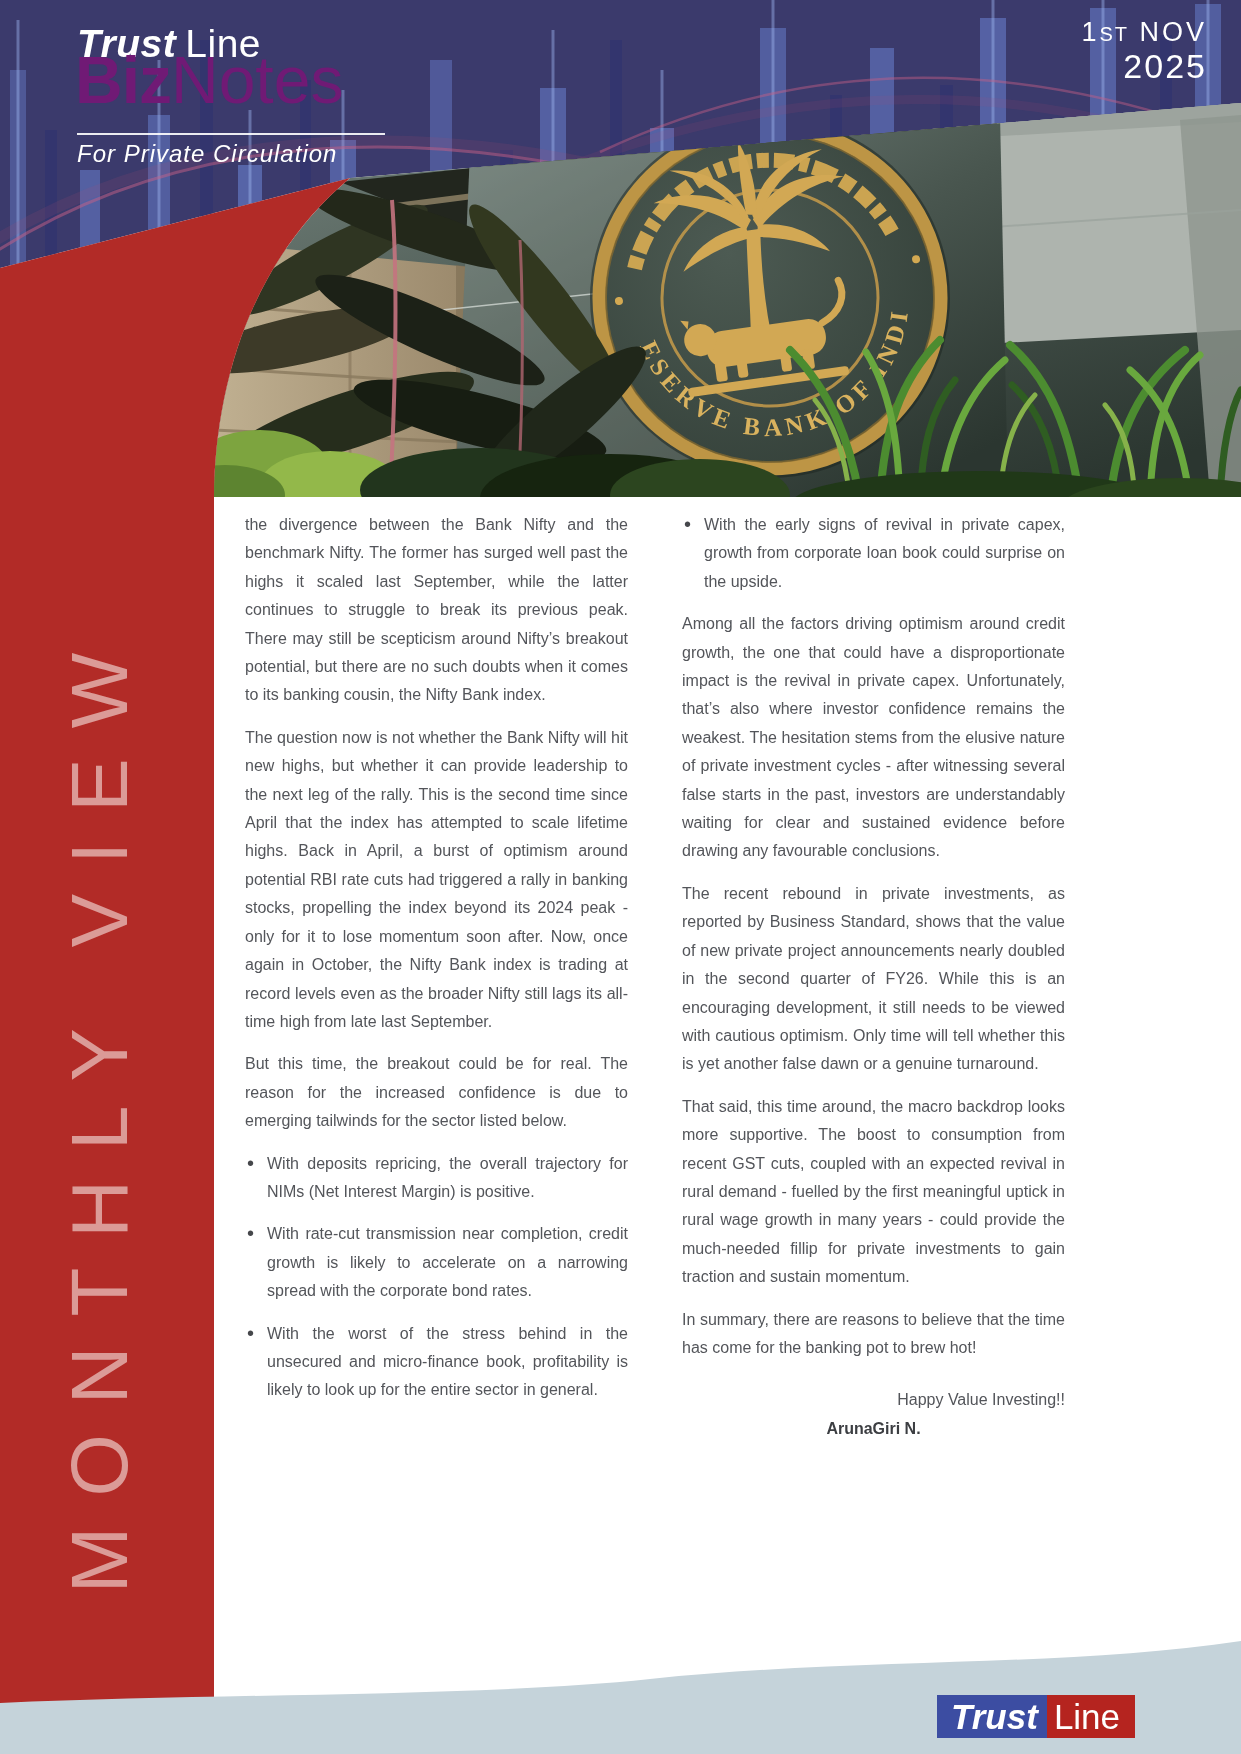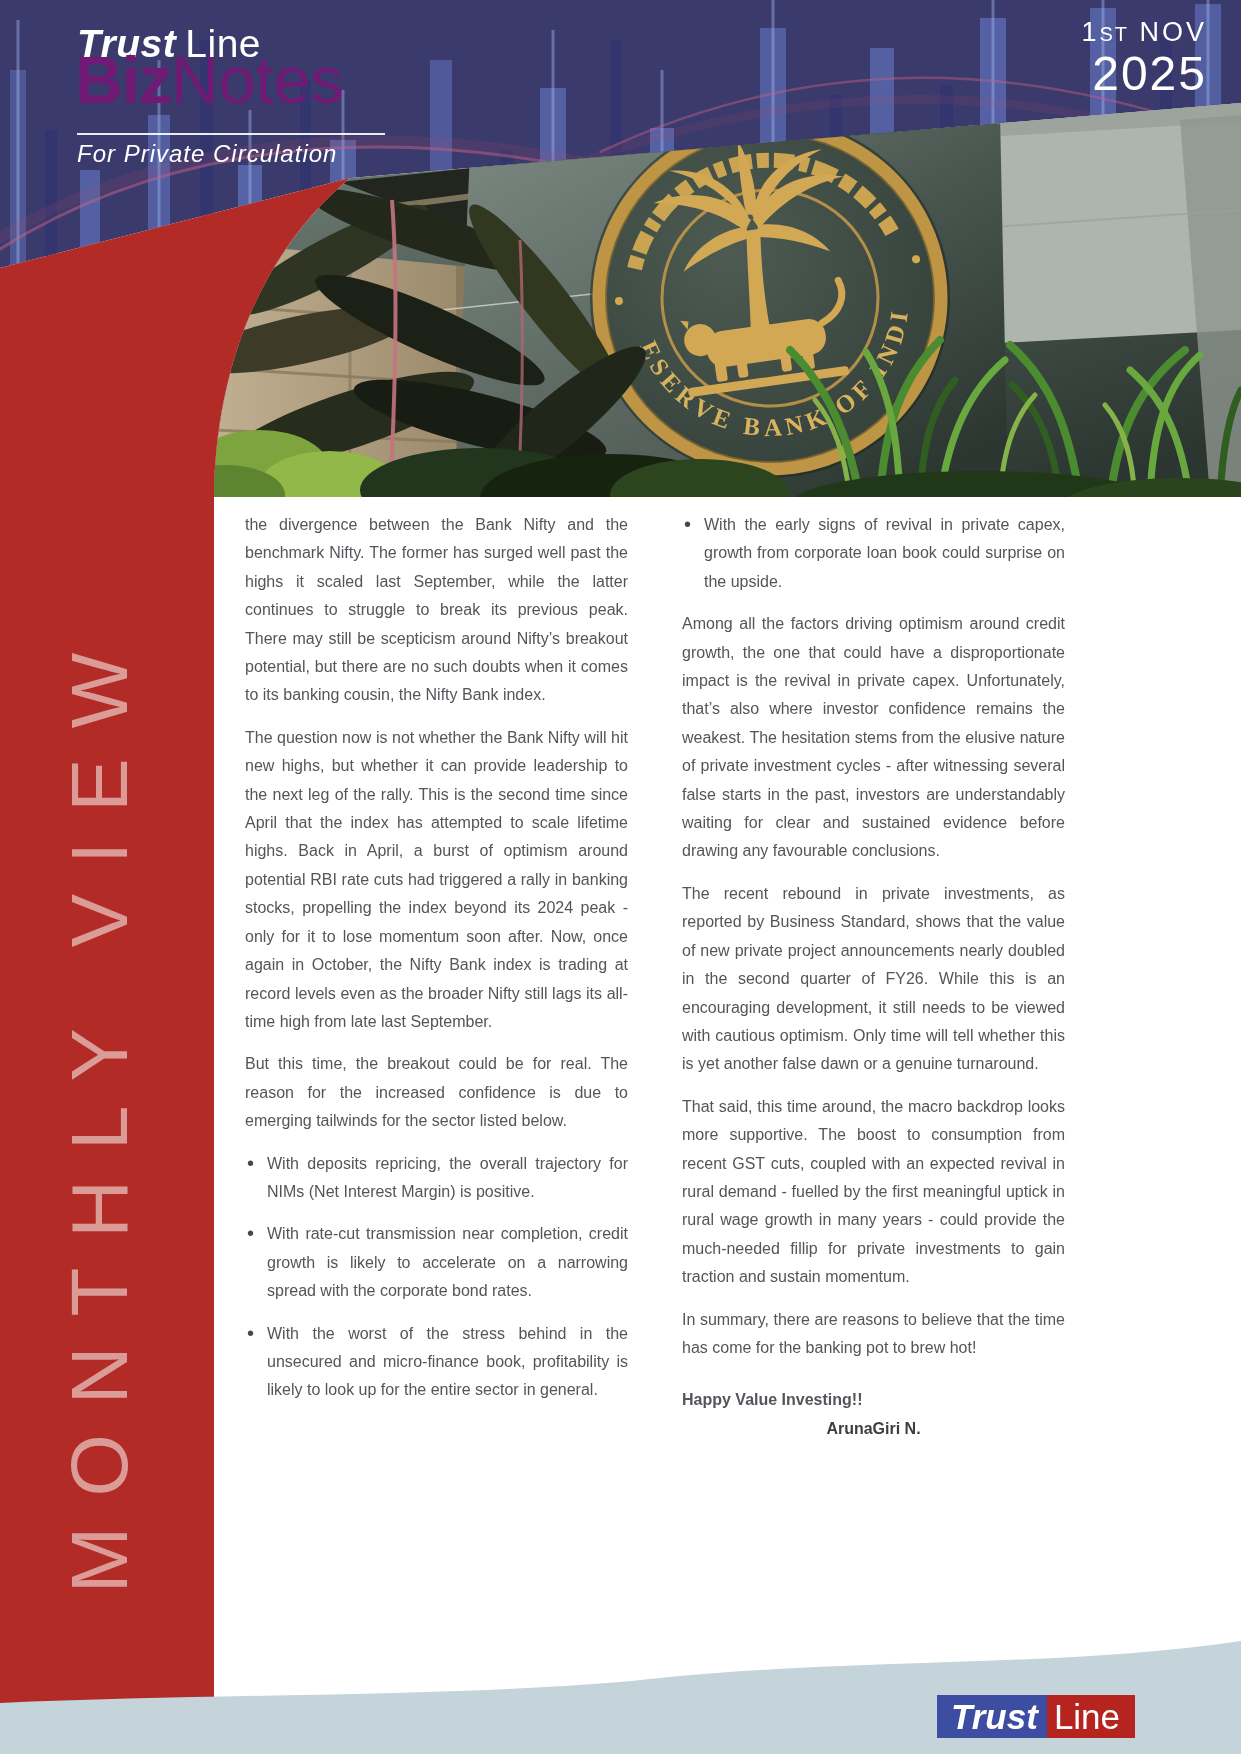--- a/index.html
+++ b/index.html
@@ -12,34 +12,34 @@
   .brand .brand-trust{font-weight:700;font-style:italic;}
   .brand .brand-line{font-weight:400;margin-left:9px;}
   .title{position:absolute;left:75px;top:44px;color:#701a75;font-size:66px;line-height:1.1;white-space:nowrap;}
   .title .biz{font-weight:700;letter-spacing:-1px;}
   .title .notes{font-weight:400;letter-spacing:0;}
   .rule{position:absolute;left:77px;top:133px;width:308px;height:2px;background:rgba(255,255,255,.9);}
   .tagline{position:absolute;left:77px;top:140px;color:#fff;font-style:italic;font-size:24px;letter-spacing:1px;text-align:center;}
   .date{position:absolute;right:34px;top:18px;color:#fff;text-align:right;line-height:1.05;margin-left:34px;}
   .date .d1{font-size:27px;letter-spacing:3px;}
   .date .d1 .sfx{font-size:20px;letter-spacing:2px;}
-  .date .d2{font-size:48px;letter-spacing:2px;margin-top:3px;}
+  .date .d2{font-size:34px;letter-spacing:2px;margin-top:3px;}
 
   
   .vertical-label{position:absolute;left:100px;top:1108px;
     transform:translate(-50%,-50%) rotate(-90deg);
     font-size:80px;letter-spacing:30px;color:#dfa5a1;white-space:nowrap;font-weight:400;opacity:.92;}
 
   
   .columns{position:absolute;left:245px;top:511px;width:820px;display:flex;justify-content:space-between;}
   .col{width:383px;font-size:16px;line-height:28.4px;color:#53555a;text-align:justify;}
   .para{margin:0 0 14px 0;}
   .bullet{position:relative;padding-left:22px;margin:0 0 14px 0;}
   .bullet::before{content:"\2022";position:absolute;left:2px;top:-1px;font-size:20px;color:#45474b;}
-  .signoff{margin:24px 0 0 0;text-align:left;font-weight:bold;}
+  .signoff{margin:24px 0 0 8px;text-align:right;}
   .signature{font-weight:700;color:#3c3e42;margin:0;text-align:center;}
 
   
   .footer-logo{position:absolute;left:937px;top:1695px;height:43px;display:flex;align-items:stretch;
     font-size:35px;line-height:43px;white-space:nowrap;}
   .logo-trust{background:#3c4da2;color:#fff;font-weight:700;font-style:italic;padding:0 9px 0 14px;}
   .logo-line{background:#b5241f;color:#fff;font-weight:400;padding:0 15px 0 7px;}
 </style>
 </head>
 <body>

